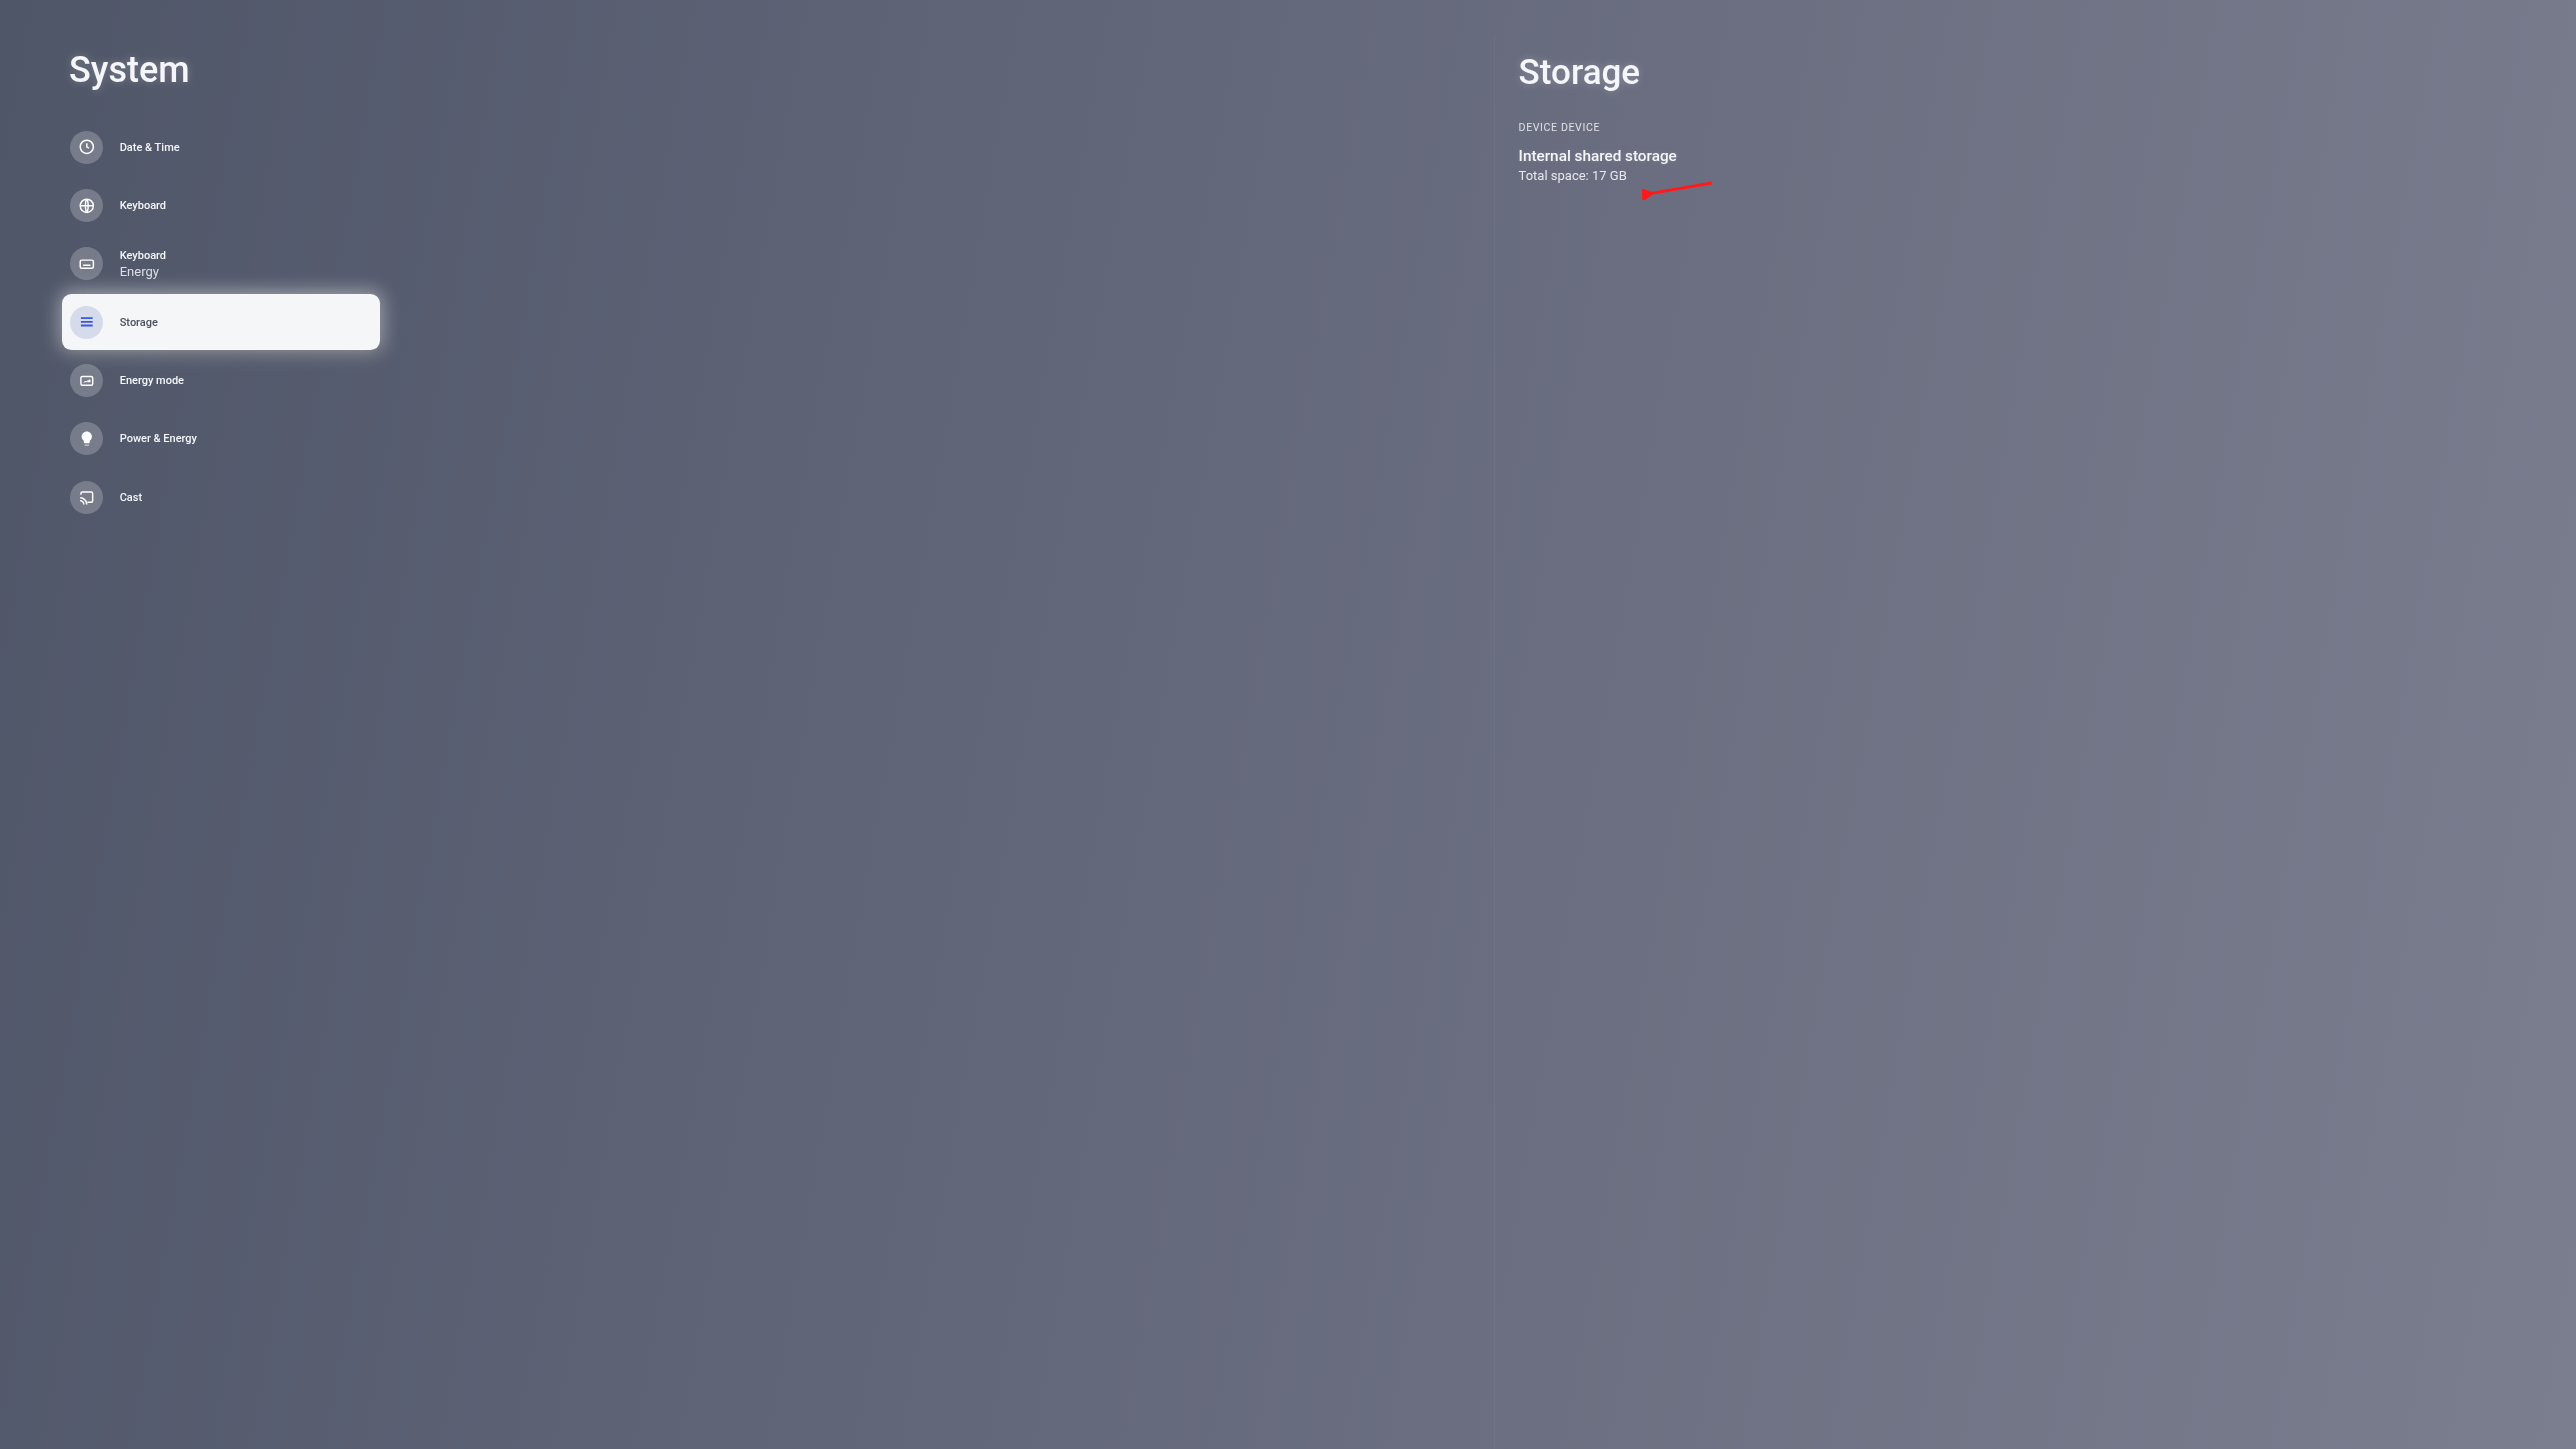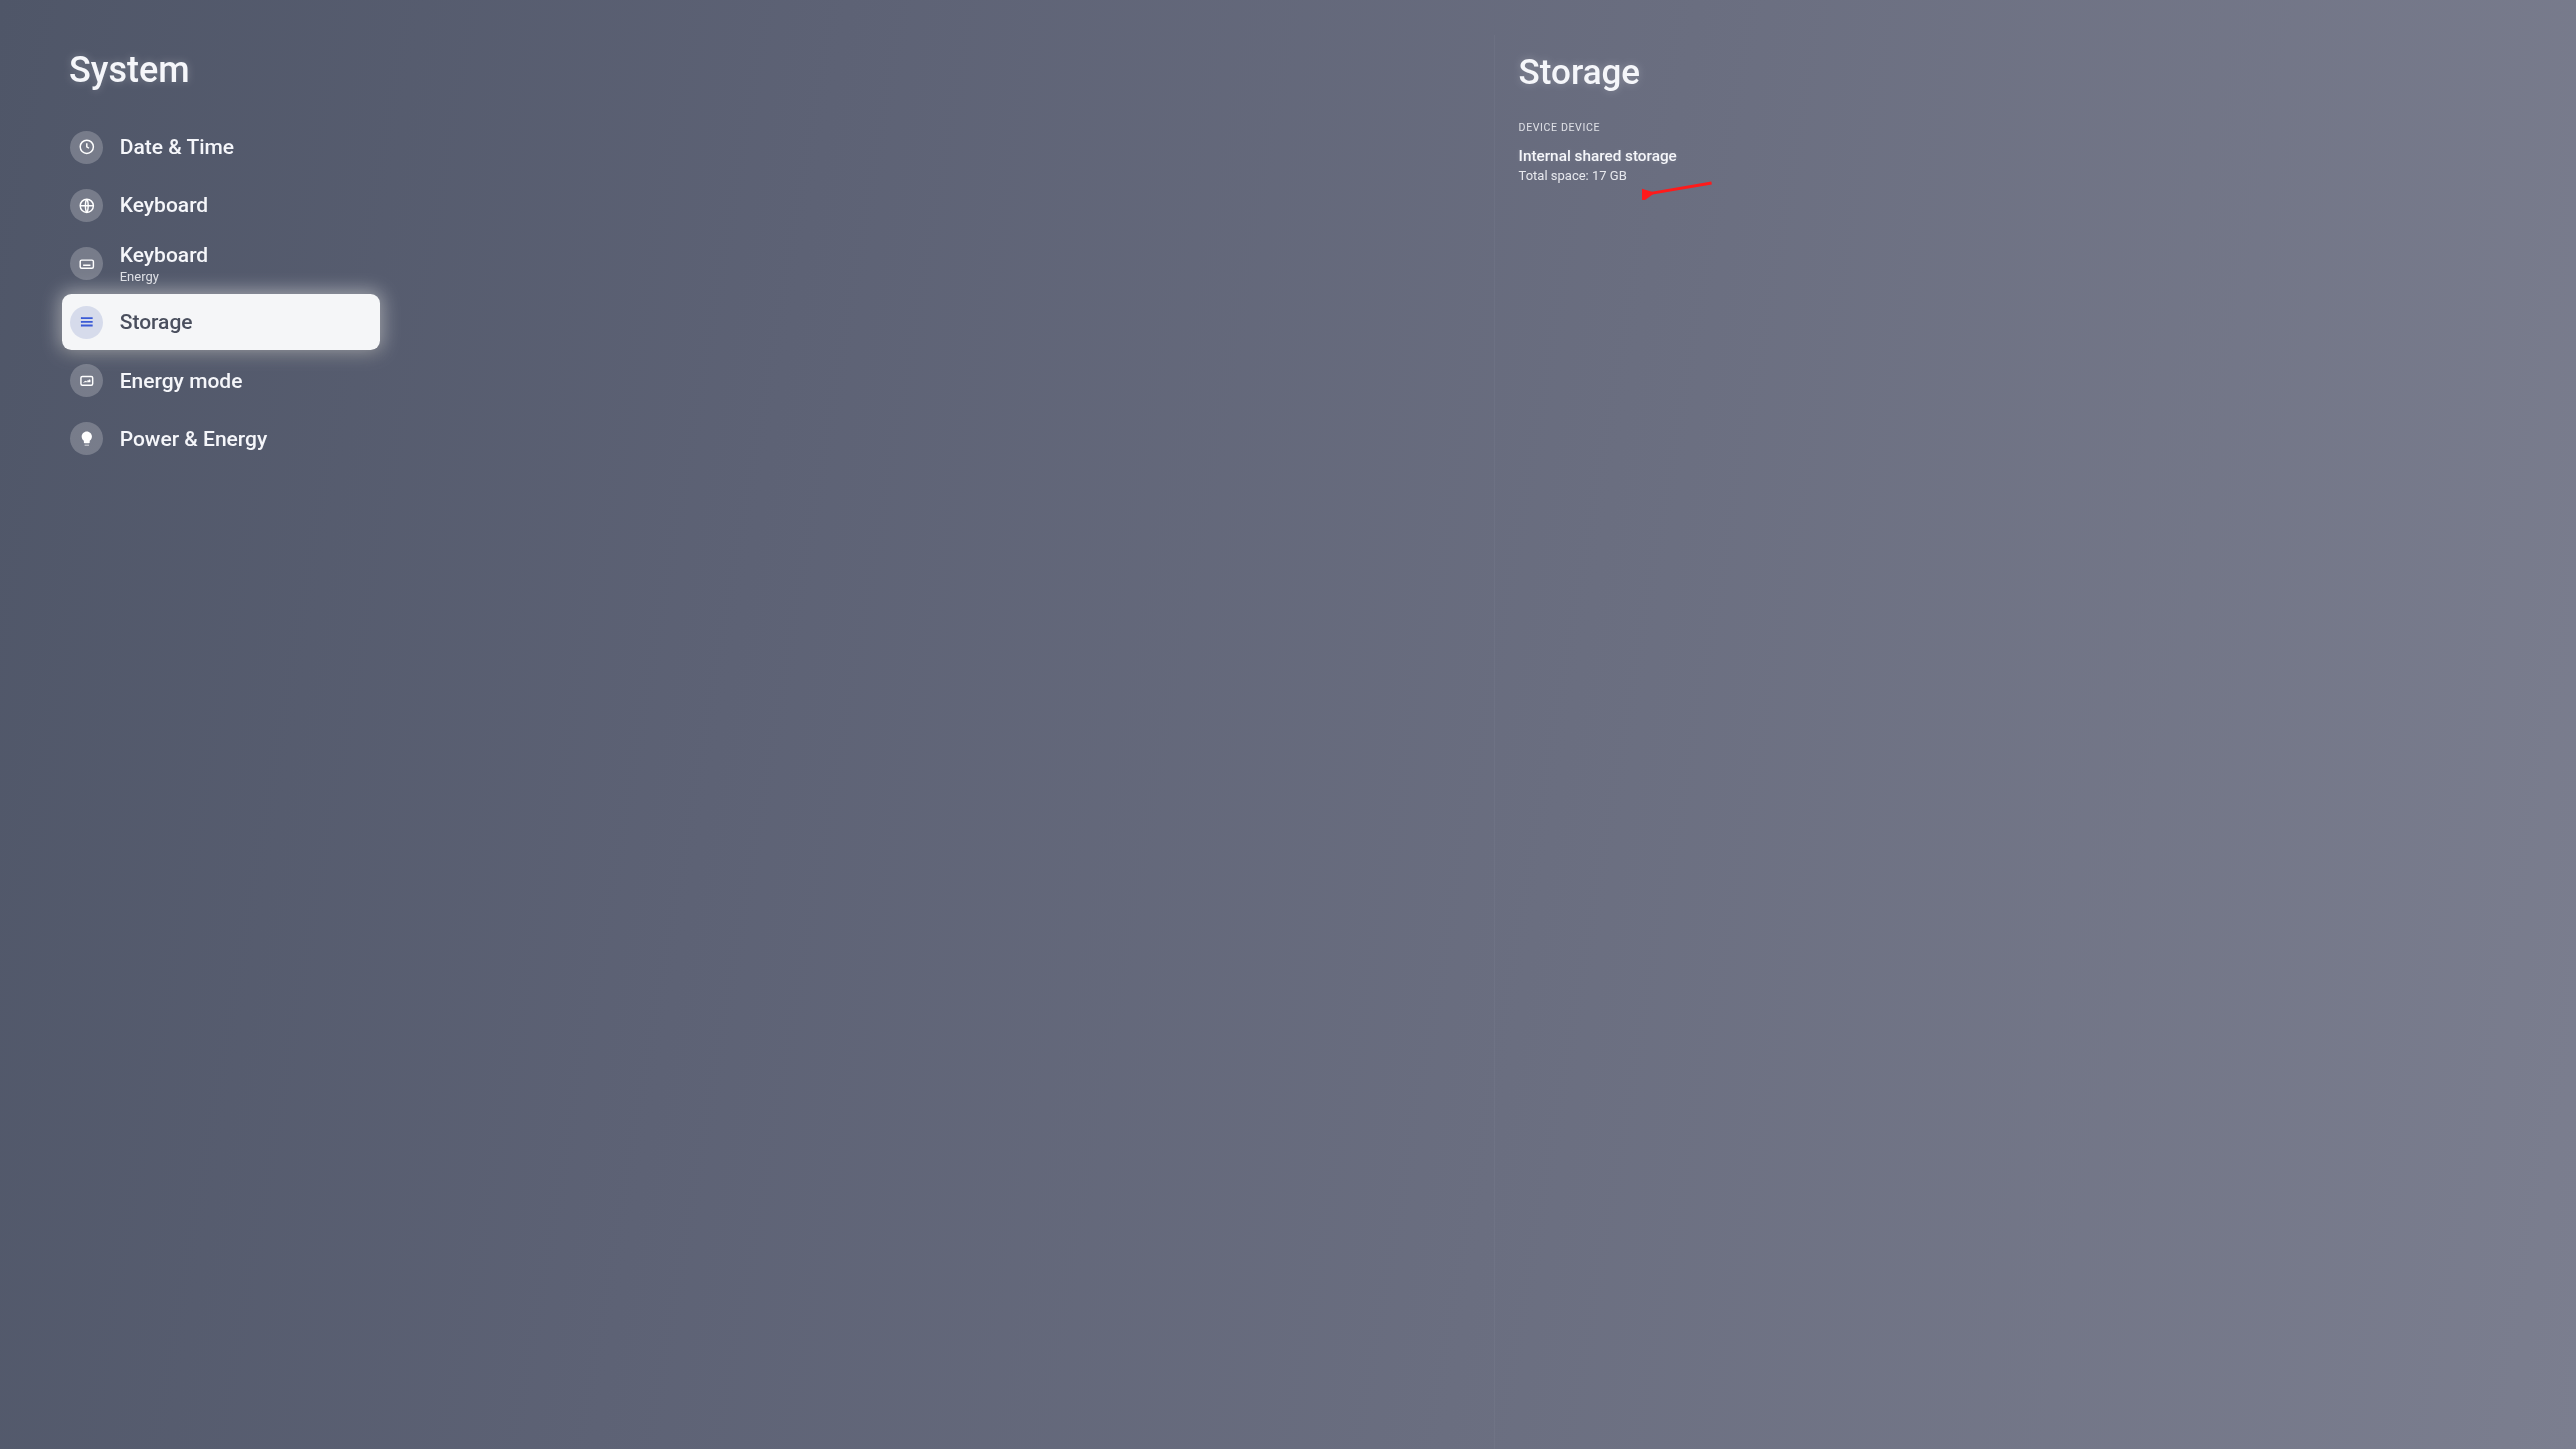--- a/index.html
+++ b/index.html
@@ -59,21 +59,21 @@
     width: 33px; height: 33px;
     border-radius: 50%;
     background: rgba(255,255,255,0.22);
     display: flex; align-items: center; justify-content: center;
     flex-shrink: 0;
   }
   .menu-item.selected .icon-wrap {
     background: rgba(80,100,180,0.18);
   }
   .menu-item .texts { display: flex; flex-direction: column; justify-content: center; }
-  .menu-item .label { font-size: 21px; font-weight: 500; }
+  .menu-item .label { font-size: 11px; font-weight: 500; }
   .menu-item .sublabel { font-size: 13px; opacity: 0.85; margin-top: 2.4px; }
   .section-header {
     font-size: 10.6px;
     letter-spacing: 0.6px;
     opacity: 0.85;
     margin-bottom: 13px;
   }
   .detail-item { margin-bottom: 0; cursor: default; }
   .detail-title { font-size: 15.3px; font-weight: 500; text-shadow: 0 0 4.7px rgba(255,255,255,0.15); }
   .detail-sub { font-size: 13px; opacity: 0.9; margin-top: 3.5px; }
@@ -165,20 +165,31 @@
         <div class="icon-wrap">
           <svg width="17.6" height="17.6" viewBox="0 0 24 24" fill="#fff">
               <path d="M9 21h6v-1H9v1zm3-19C8.14 2 5 5.14 5 9c0 2.38 1.19 4.47 3 5.74V17c0 .55.45 1 1 1h6c.55 0 1-.45 1-1v-2.26c1.81-1.27 3-3.36 3-5.74 0-3.86-3.14-7-7-7z"></path>
             </svg>
         </div>
         <div class="texts">
           <span class="label">Power &amp; Energy</span>
         </div>
       </div>
 
+      <div class="menu-item">
+        <div class="icon-wrap">
+          <svg width="17.6" height="17.6" viewBox="0 0 24 24" fill="none" stroke="#fff" stroke-width="2">
+              <path d="M4 8V6a2 2 0 0 1 2-2h12a2 2 0 0 1 2 2v10a2 2 0 0 1-2 2h-5"></path>
+              <path d="M3 12a9 9 0 0 1 9 9M3 16a5 5 0 0 1 5 5M3 20h.01"></path>
+            </svg>
+        </div>
+        <div class="texts">
+          <span class="label">Cast</span>
+        </div>
+      </div>
 
     </div>
   </div>
 
   <div class="right-pane">
     <h1 class="right-title">Storage</h1>
     <div class="section-header">DEVICE DEVICE</div>
     <div class="detail-item">
       <div class="detail-title">Internal shared storage</div>
       <div class="detail-sub">Total space: 17 GB</div>

